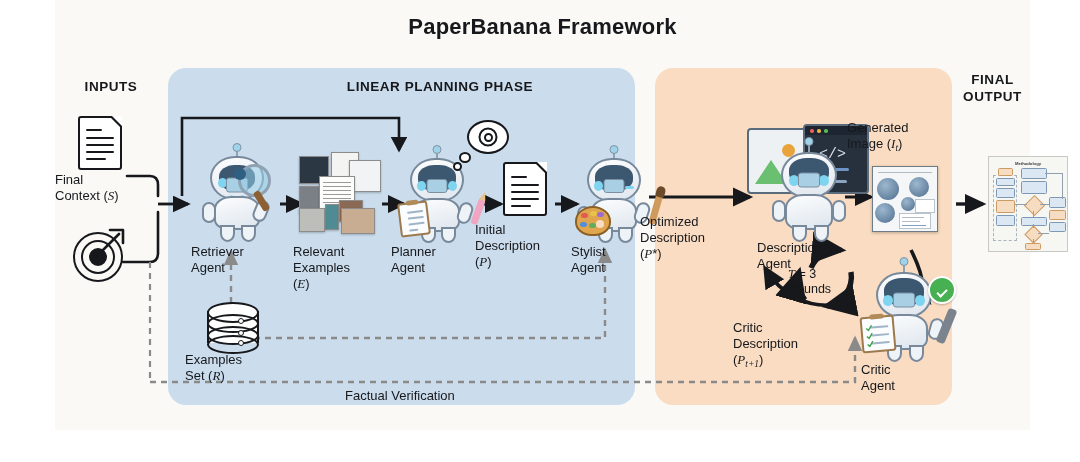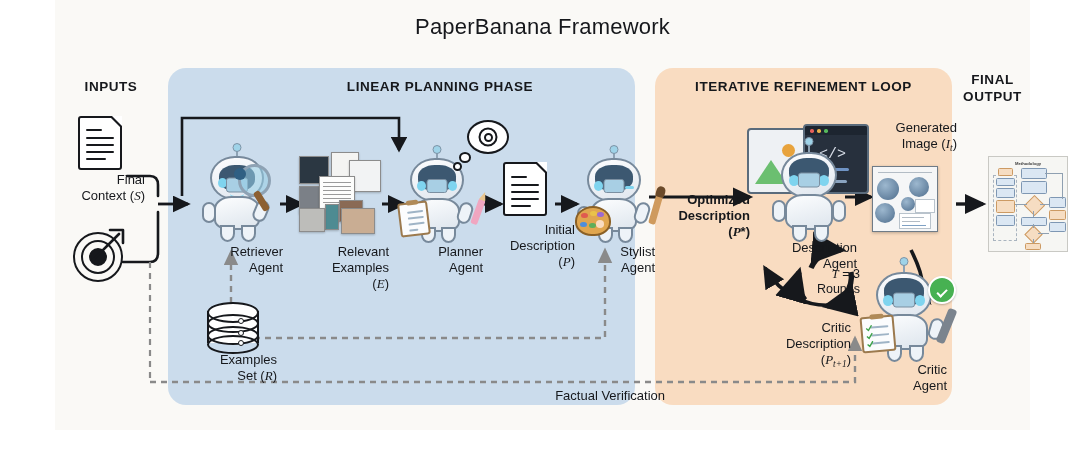--- a/index.html
+++ b/index.html
@@ -1,32 +1,32 @@
 <!DOCTYPE html>
 <html><head>
 <meta charset="utf-8">
 <style>
   html,body{margin:0;padding:0;background:#ffffff;}
   body{font-family:"Liberation Sans","DejaVu Sans",sans-serif;}
   #stage{position:relative;width:1080px;height:462px;background:#ffffff;overflow:hidden;}
   #canvas{position:absolute;left:55px;top:0px;width:975px;height:430px;background:#faf9f6;}
 
   .ttl{position:absolute;left:0;top:14px;width:975px;text-align:center;
-       font-size:22px;font-weight:400;color:#16181c;letter-spacing:.2px;}
+       font-size:22px;font-weight:700;color:#16181c;letter-spacing:.2px;}
 
   .panel{position:absolute;border-radius:18px;}
   .panel.blue{background:#cbdcec;}
   .panel.orange{background:#f9dcc1;}
   .phaselbl{position:absolute;font-size:13.5px;font-weight:700;color:#16181c;
             letter-spacing:.55px;text-align:center;}
 
   .hdr{position:absolute;font-size:13.5px;font-weight:700;color:#16181c;
        letter-spacing:.55px;text-align:center;line-height:1.25;}
 
-  .cap{position:absolute;text-align:right;font-size:13px;line-height:1.22;color:#16181c;}
+  .cap{position:absolute;text-align:left;font-size:13px;line-height:1.22;color:#16181c;}
   .cap .it{font-style:italic;font-family:"Liberation Serif","DejaVu Serif",serif;}
   .sub{font-size:.72em;vertical-align:-.28em;}
 
   svg.ov{position:absolute;left:0;top:0;width:975px;height:430px;overflow:visible;}
 
   
   .bot{position:absolute;}
   .bot .ant{position:absolute;left:50%;transform:translateX(-50%);width:2px;background:#8ea2b4;}
   .bot .antb{position:absolute;left:50%;transform:translateX(-50%);width:7px;height:7px;
              border-radius:50%;background:#9fd3e8;border:1.4px solid #7e93a6;}
@@ -135,21 +135,20 @@
 <div id="stage">
  <div id="canvas">
 
   <div class="ttl">PaperBanana Framework</div>
 
   <div class="panel blue" style="left:113px;top:68px;width:467px;height:337px;"></div>
   <div class="panel orange" style="left:600px;top:68px;width:297px;height:337px;"></div>
 
   <div class="hdr" style="left:0px;top:79px;width:112px;">INPUTS</div>
   <div class="phaselbl" style="left:113px;top:79px;width:544px;">LINEAR PLANNING PHASE</div>
-  <div class="phaselbl" style="left:600px;top:79px;width:297px;">ITERATIVE REFINEMENT LOOP</div>
   <div class="hdr" style="left:900px;top:72px;width:75px;">
     <span>FINAL OUTPUT</span>
   </div>
 
   <svg class="ov" viewBox="0 0 975 430">
     <defs>
       <marker id="ah" markerWidth="7" markerHeight="7" refX="5.4" refY="3" orient="auto">
         <path d="M0,0 L6.4,3 L0,6 z" fill="#16181c"></path>
       </marker>
       <marker id="ahg" markerWidth="7" markerHeight="7" refX="5.4" refY="3" orient="auto">
@@ -359,21 +358,21 @@
     <div class="dot" style="top:16px;"></div>
     <div class="dot" style="top:28px;"></div>
     <div class="dot" style="top:38px;"></div>
   </div>
   <div class="cap" style="left:130px;top:352px;width:92px;">
     <div>Examples</div>
     <div>Set (<span class="it">R</span>)</div>
   </div>
 
 
-  <div class="cap" style="left:585px;top:192px;width:110px;font-weight:bold;">
+  <div class="cap" style="left:585px;top:214px;width:110px;">
     <div>Optimized</div>
     <div>Description</div>
     <div>(<span class="it">P</span>*)</div>
   </div>
 
   <div class="scr light" style="left:692px;top:128px;width:56px;height:62px;">
     <div class="tri" style="left:6px;bottom:8px;"></div>
     <div class="sun" style="right:10px;top:14px;"></div>
   </div>
   <div class="scr dark" style="left:748px;top:124px;width:62px;height:66px;">

